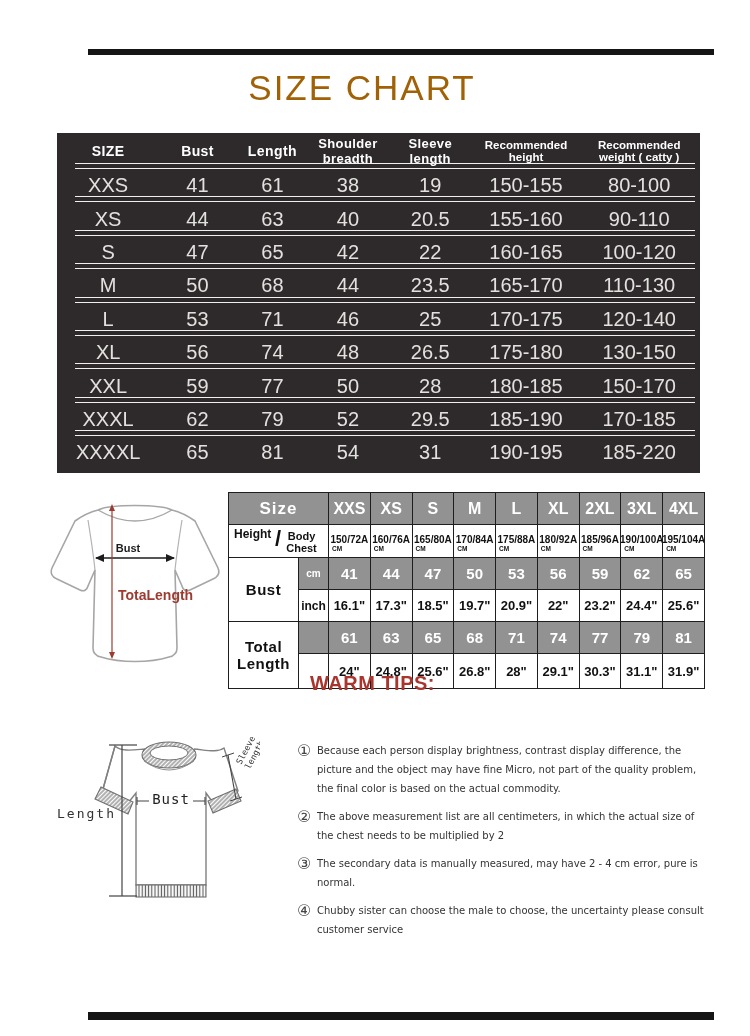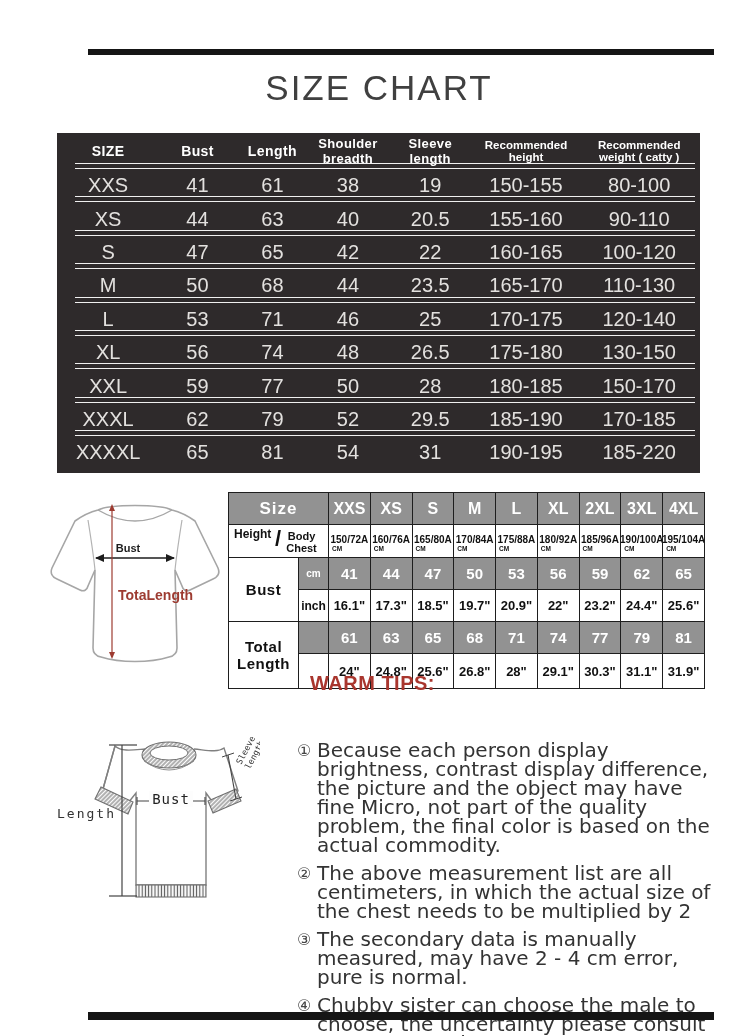--- a/index.html
+++ b/index.html
@@ -1,22 +1,22 @@
 <!DOCTYPE html>
 <html><head>
 <meta charset="utf-8">
 <style>
   html,body{margin:0;padding:0;background:#ffffff;}
   #page{position:relative;width:750px;height:1036px;background:#fff;overflow:hidden;
         font-family:"Liberation Sans",sans-serif;}
   .bar{position:absolute;background:#151515;}
   #top-bar{left:88px;top:49px;width:626px;height:6px;}
   #bottom-bar{left:88px;top:1012px;width:626px;height:8px;}
-  #page-title{position:absolute;left:17px;top:68px;width:724px;text-align:center;
-        font-size:35px;font-weight:400;letter-spacing:2px;color:#404040;}
+  #page-title{position:absolute;left:0;top:68px;width:724px;text-align:center;
+        font-size:35px;font-weight:400;letter-spacing:2px;color:#a16207;}
 
   
   #size-panel{position:absolute;left:57px;top:133px;width:643px;height:340px;
         background:#2e2a2b;color:#fff;}
   .t1row{position:relative;display:grid;height:33.4px;
         grid-template-columns:15.9% 11.9% 11.4% 12.1% 13.5% 16.3% 18.9%;
         align-items:center;text-align:center;}
   .t1row.head{height:36px;font-weight:bold;letter-spacing:.4px;}
   .t1row.head span{font-size:14px;}
   .t1row.head span:nth-child(4),.t1row.head span:nth-child(5){font-size:13px;}
@@ -48,21 +48,21 @@
   .cmv{font-size:15px;} .inv{font-size:13px;font-weight:bold;}
   .lbl{font-size:15px;font-weight:bold;letter-spacing:.5px;line-height:17px;}
 
   
   #warm-tips-heading{position:absolute;left:310px;top:672px;font-size:20px;font-weight:bold;
         color:#a9362e;letter-spacing:.5px;}
   #tips{position:absolute;left:297px;top:741px;width:416px;
         font-family:"DejaVu Sans",sans-serif;}
   .tip{display:flex;margin-bottom:9px;color:#333;}
   .tip .num{flex:0 0 20px;font-size:16px;line-height:19px;color:#444;}
-  .tip .txt{font-size:20px;line-height:19px;}
+  .tip .txt{font-size:10px;line-height:19px;}
 
   svg text{font-family:"Liberation Sans",sans-serif;}
   .monolbl{font-family:"DejaVu Sans Mono",monospace;}
 </style>
 </head>
 <body>
 
 <div id="page">
 
   <div id="top-bar" class="bar"></div>

